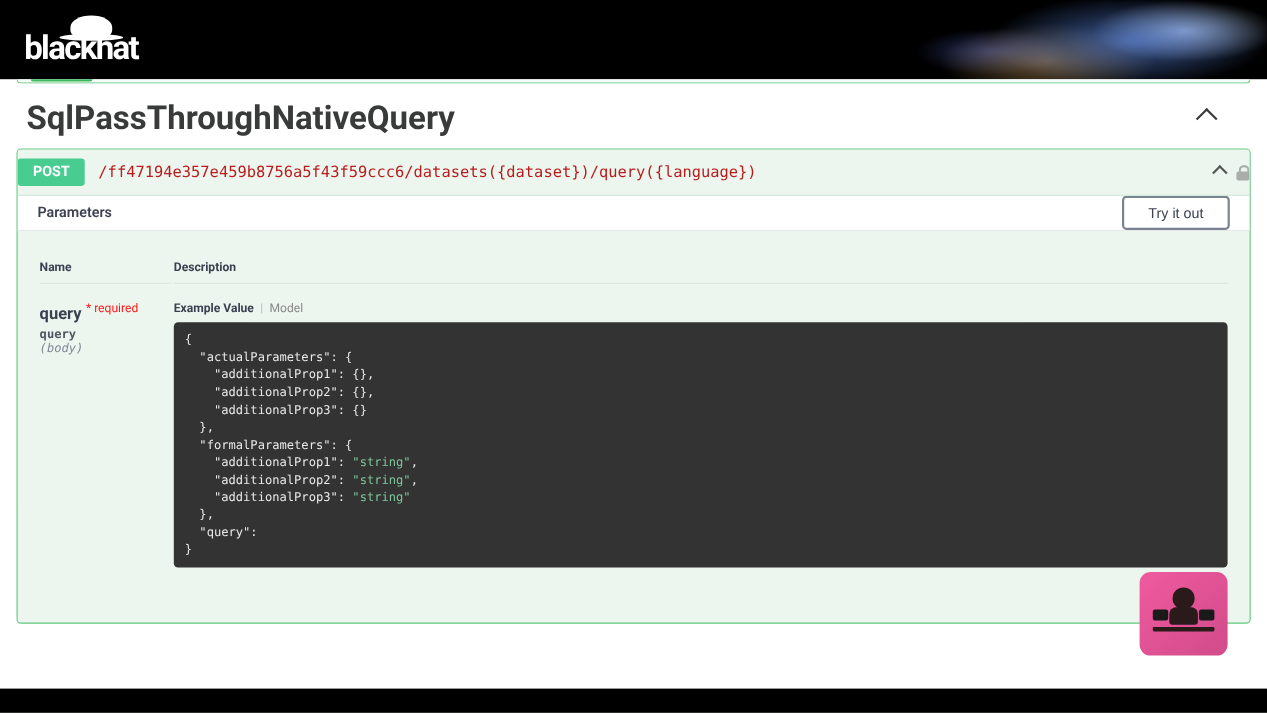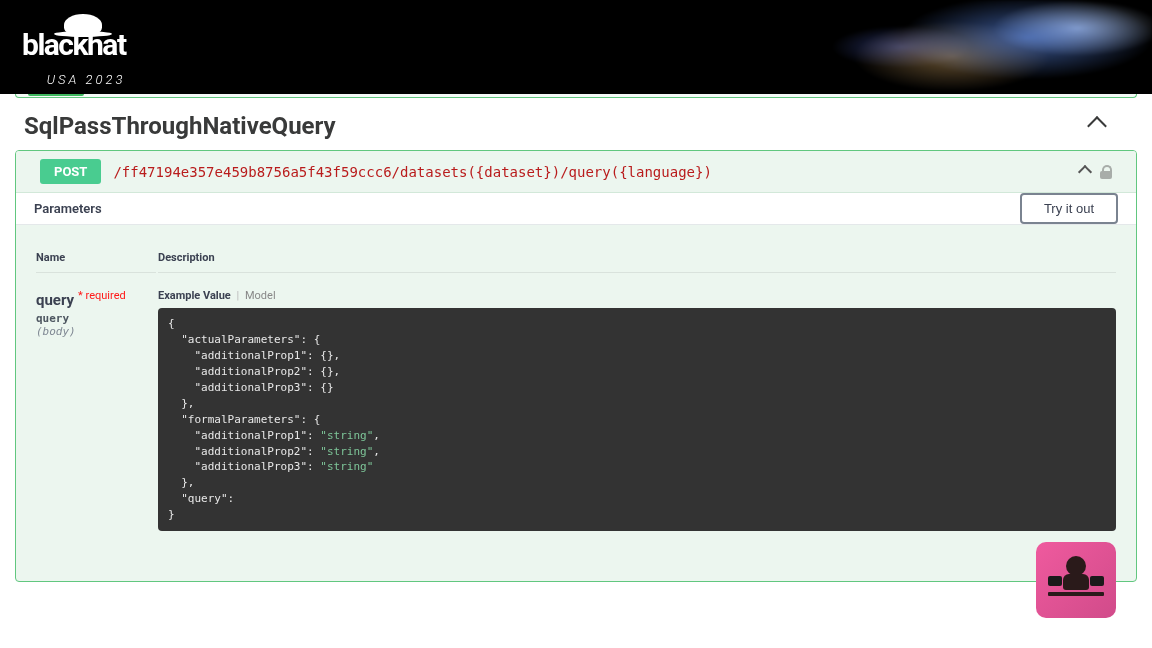--- a/index.html
+++ b/index.html
@@ -1,19 +1,19 @@
 <!DOCTYPE html>
 <html><head>
   <meta charset="utf-8">
   <style>
     * { box-sizing: border-box; margin: 0; padding: 0; }
     body { font-family: -apple-system, BlinkMacSystemFont, "Segoe UI", Roboto, sans-serif; background: #000; width: 1152px; height: 648px; overflow: hidden; }
     
     .header-banner {
-      height: 94px;
+      height: 72px;
       background: #000;
       position: relative;
       overflow: hidden;
     }
     .logo-area {
       position: absolute;
       left: 22px;
       top: 14px;
       color: #fff;
     }
@@ -89,21 +89,21 @@
       border-radius: 0 0 2px 2px;
     }
     
     .section-header {
       display: flex;
       align-items: center;
       justify-content: space-between;
       padding: 14px 24px 10px 24px;
     }
     .section-title {
-      font-size: 24px;
+      font-size: 30px;
       font-weight: 700;
       color: #393a3a;
     }
     .chevron-up {
       width: 14px;
       height: 14px;
       border-right: 2px solid #393a3a;
       border-bottom: 2px solid #393a3a;
       transform: rotate(-135deg);
       margin-right: 24px;
@@ -112,21 +112,21 @@
     .opblock {
       margin: 0 15px;
       border: 1px solid #61c77f;
       border-radius: 4px;
       background: #ecf6ef;
       overflow: hidden;
     }
     .opblock-header {
       display: flex;
       align-items: center;
-      padding: 8px 24px;
+      padding: 8px 0;
       background: #ecf6ef;
       border-bottom: 1px solid #d2e8d9;
       position: relative;
     }
     .method-badge {
       background: #49cc90;
       color: #fff;
       padding: 5px 14px;
       border-radius: 3px;
       font-size: 13px;

